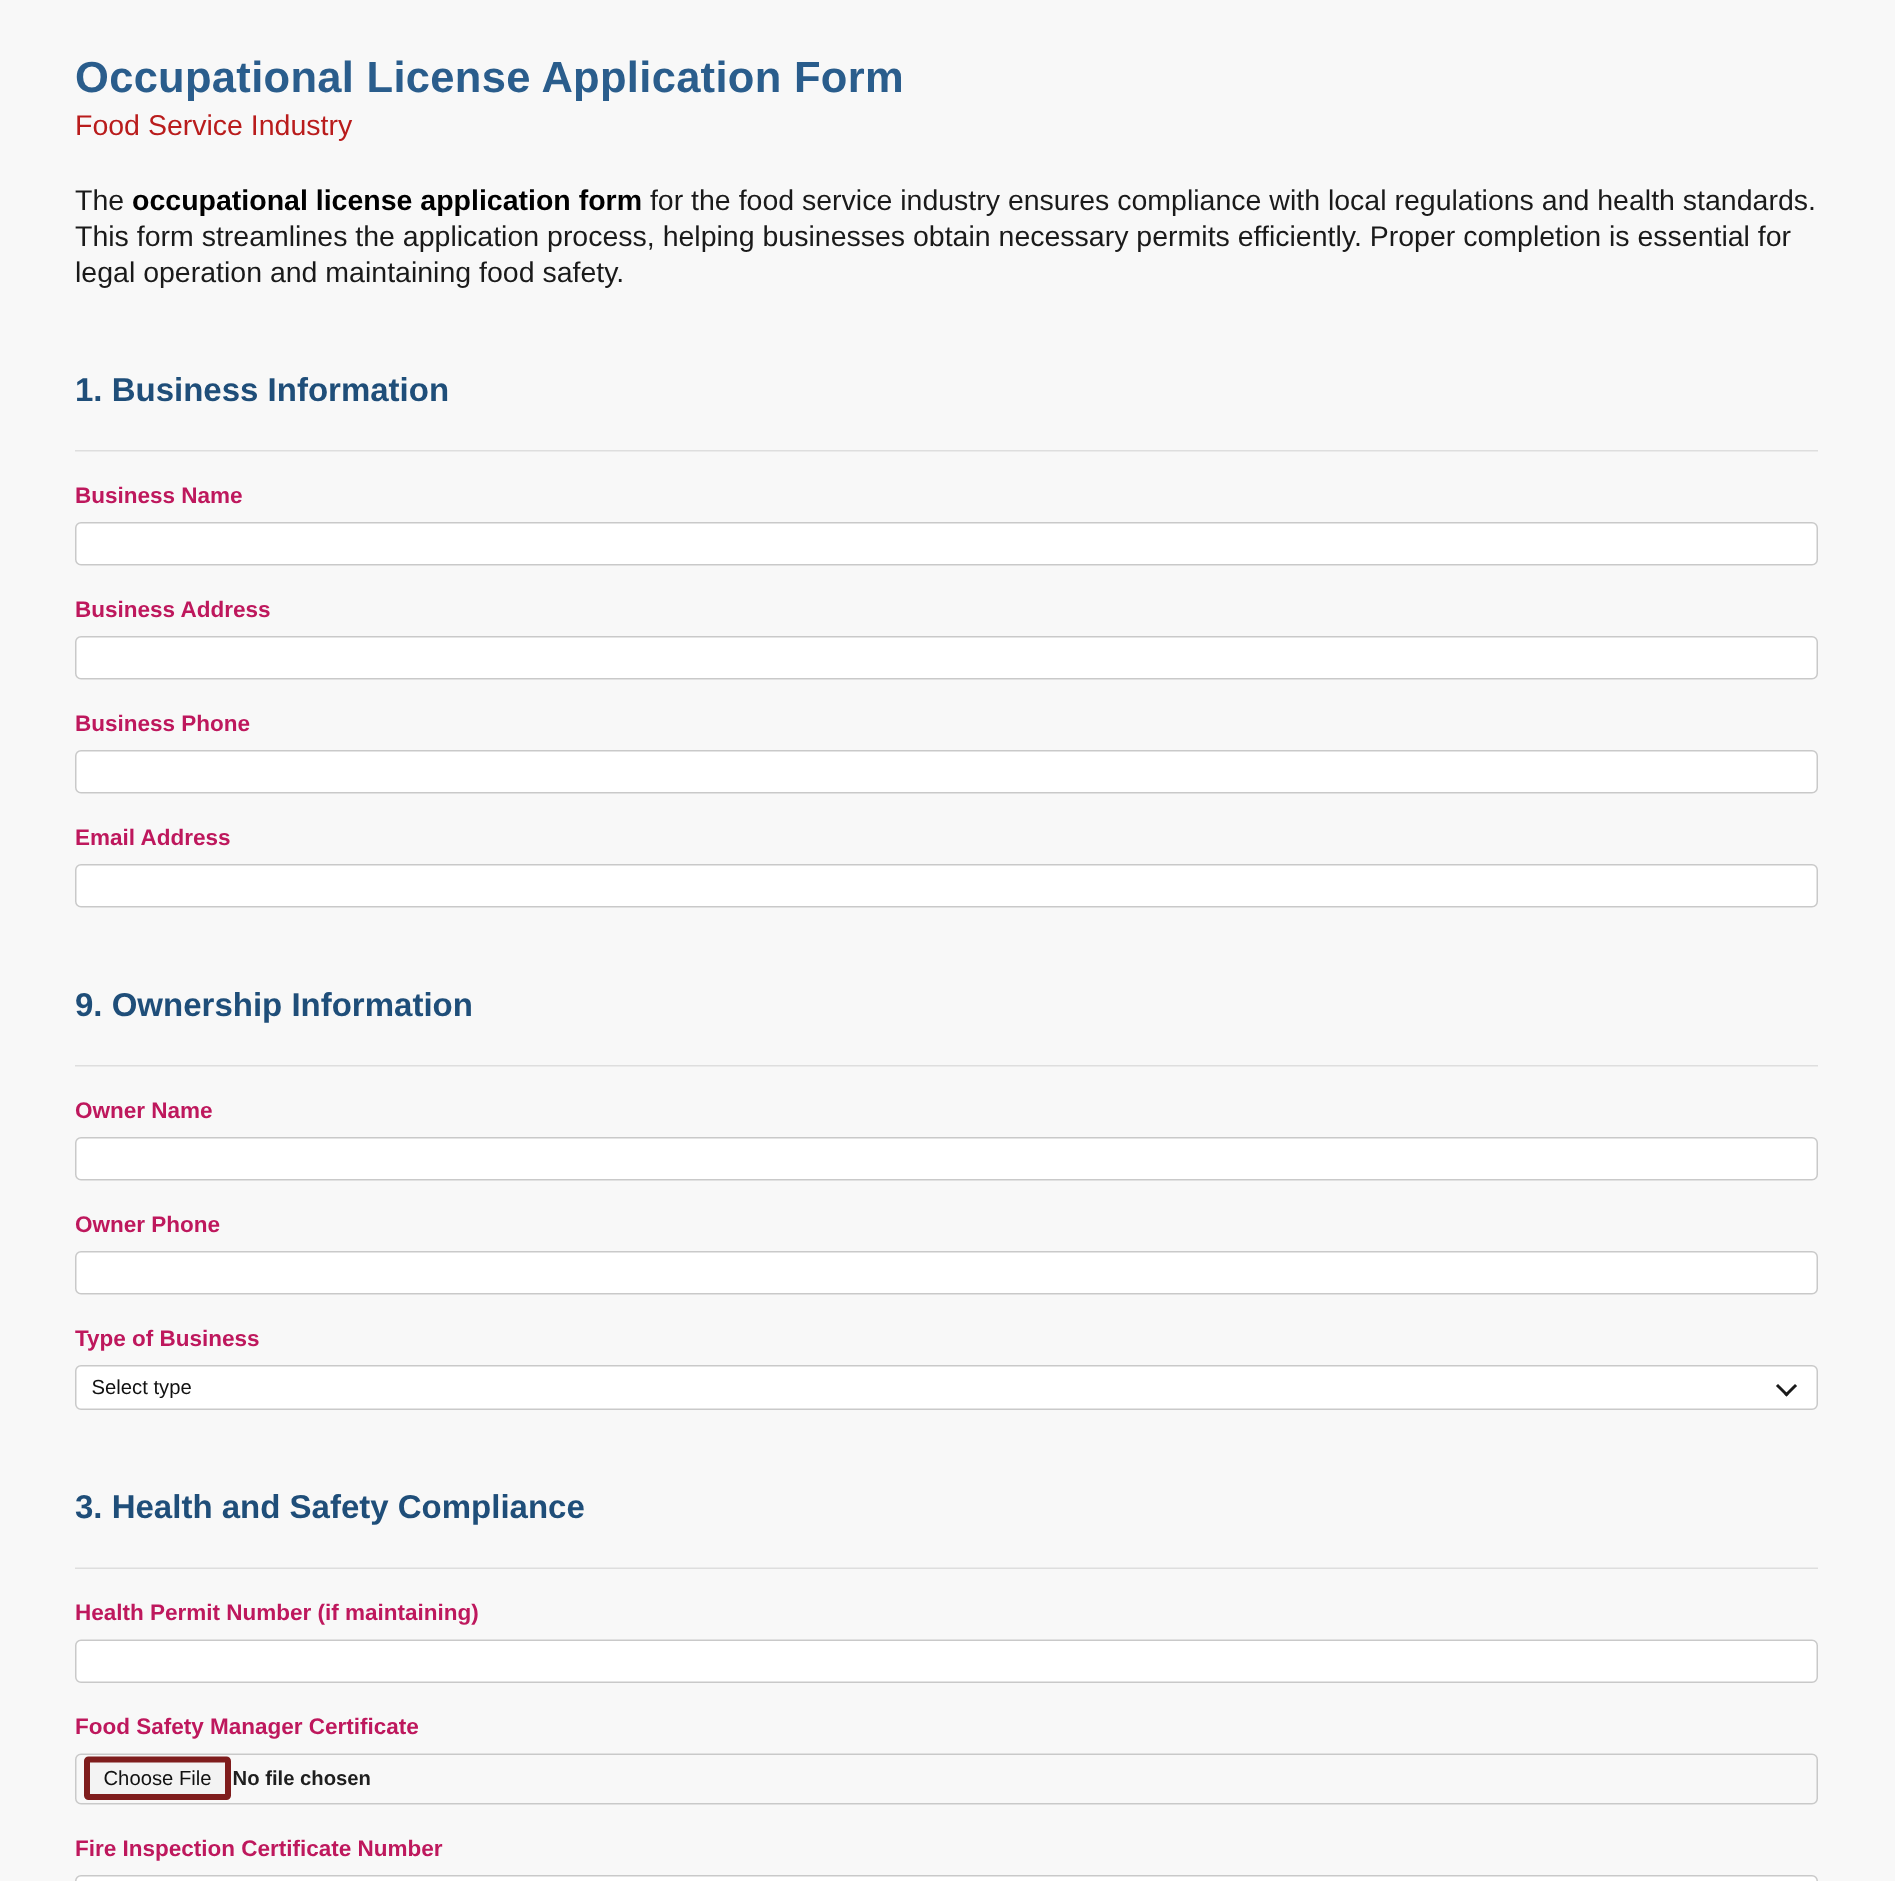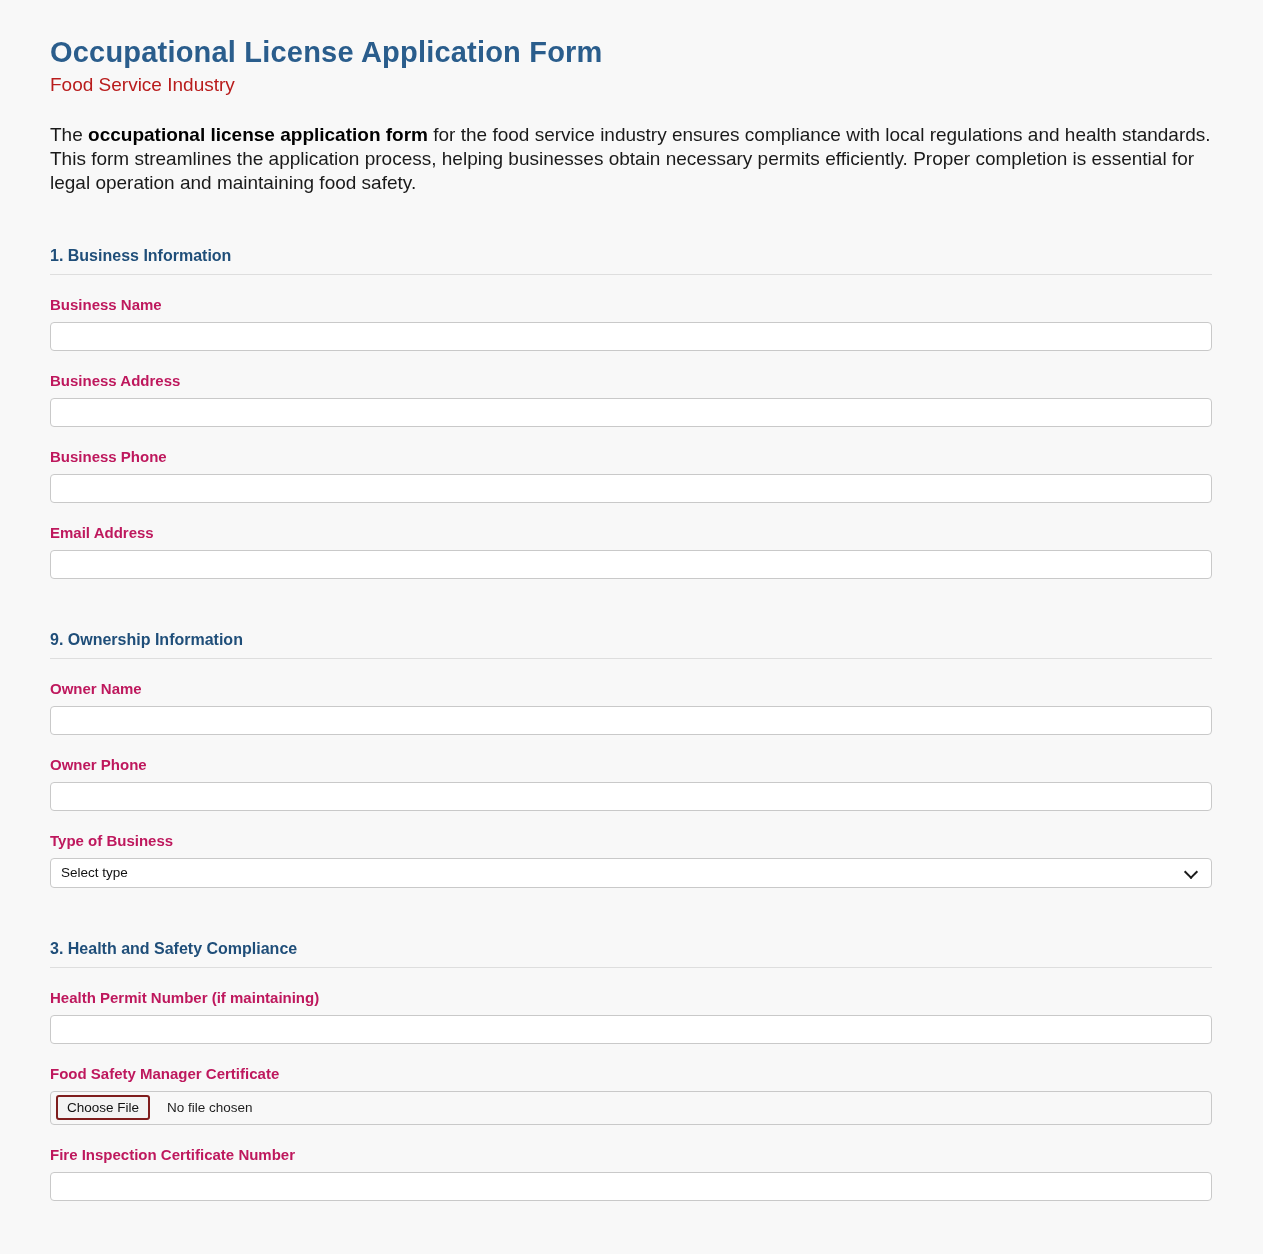--- a/index.html
+++ b/index.html
@@ -34,24 +34,24 @@
     margin: 0;
     font-size: 19px;
     line-height: 1.26;
     color: #1a1a1a;
   }
   .intro strong { color: #000; }
 
   section { margin-top: 52px; }
   h2 {
     margin: 0;
-    font-size: 16px;
+    font-size: 22px;
     font-weight: bold;
     color: #1f4e79;
-    padding-bottom: 9px;
+    padding-bottom: 27px;
     border-bottom: 1px solid #dedede;
   }
   .field { margin-top: 21px; }
   .field label {
     display: block;
     font-size: 15px;
     font-weight: bold;
     color: #be185d;
     margin-bottom: 9px;
   }
@@ -103,32 +103,33 @@
     height: 34px;
     border: 1px solid #c9c9c9;
     border-radius: 4px;
     background: #f8f8f8;
     display: flex;
     align-items: center;
     padding: 0 5px;
   }
   .file-btn {
     display: inline-block;
-    border: 2px solid #7f1d1d;
+    border: 4px solid #7f1d1d;
     border-radius: 3px;
     background: #f3f3f3;
     padding: 3px 9px;
     font-size: 13.5px;
     color: #111;
     cursor: pointer;
   }
   .file-status {
-    margin-left: 17px;
+    margin-left: 1px;
     font-size: 13.5px;
     color: #1f1f1f;
+    font-weight: bold;
   }
 </style>
 </head>
 <body>
 
 <div class="container">
 
   <h1>Occupational License Application Form</h1>
   <div class="subtitle">Food Service Industry</div>
 

